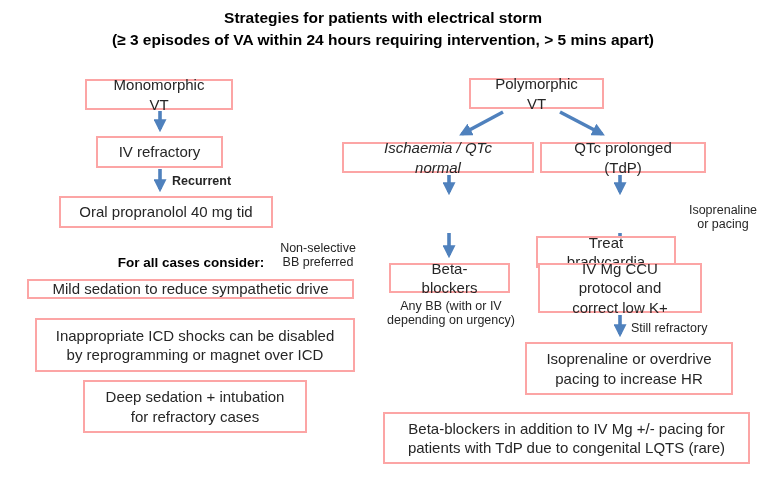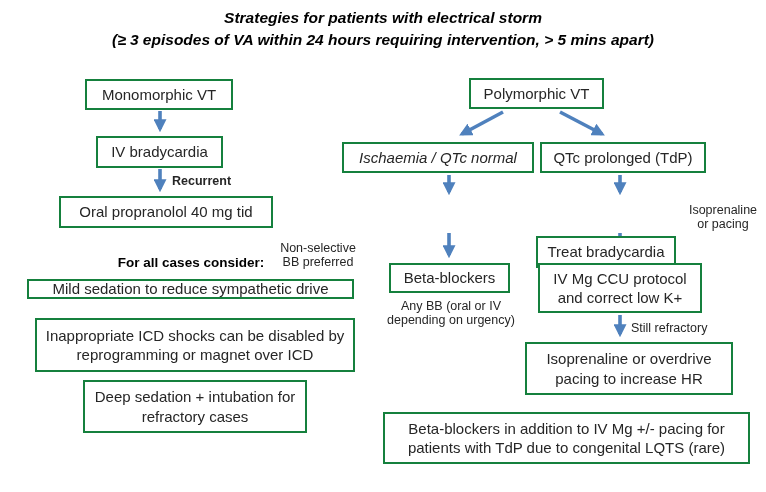--- a/index.html
+++ b/index.html
@@ -13,37 +13,36 @@
     overflow: hidden;
   }
   .title {
     position: absolute;
     left: 0; right: 0;
     text-align: center;
     font-weight: bold;
     color: #000000;
     font-size: 15.5px;
     line-height: 1.4;
-    font-style: italic;
   }
   .title-line1 { top: 7px; }
   .title-line2 { top: 29px; }
   .node {
     position: absolute;
     box-sizing: border-box;
-    border: 2px solid #15803d;
+    border: 2px solid #fca5a5;
     background: #ffffff;
     display: flex;
     align-items: center;
     justify-content: center;
     text-align: center;
     font-size: 15px;
     line-height: 1.3;
     color: #262626;
-    padding: 1px 4px;
+    padding: 1px 16px;
   }
   .note {
     position: absolute;
     font-size: 12.5px;
     line-height: 1.15;
     color: #262626;
     text-align: center;
   }
   .note-left { text-align: left; }
   .heading {
@@ -103,35 +102,35 @@
       <line x1="560" y1="112" x2="602" y2="134" marker-end="url(#ah)"></line>
       <line x1="449" y1="175" x2="449" y2="192" marker-end="url(#ah)"></line>
       <line x1="620" y1="175" x2="620" y2="192" marker-end="url(#ah)"></line>
       <line x1="449" y1="233" x2="449" y2="255" marker-end="url(#ah)"></line>
       <line x1="620" y1="233" x2="620" y2="255" marker-end="url(#ah)"></line>
       <line x1="620" y1="315" x2="620" y2="334" marker-end="url(#ah)"></line>
     </g>
   </svg>
 
   <div class="node" id="n-mono">Monomorphic VT</div>
-  <div class="node" id="n-amio">IV bradycardia</div>
+  <div class="node" id="n-amio">IV refractory</div>
   <div class="note note-left" id="l-recurrent">Recurrent</div>
   <div class="node" id="n-prop">Oral propranolol 40 mg tid</div>
   <div class="note" id="l-bbnote">Non-selective BB preferred</div>
 
   <div class="heading" id="l-forall">For all cases consider:</div>
   <div class="node" id="n-mild">Mild sedation to reduce sympathetic drive</div>
   <div class="node" id="n-icd">Inappropriate ICD shocks can be disabled by reprogramming or magnet over ICD</div>
   <div class="node" id="n-deep">Deep sedation + intubation for refractory cases</div>
 
   <div class="node" id="n-poly">Polymorphic VT</div>
   <div class="node" id="n-isch">Ischaemia / QTc normal</div>
   <div class="node" id="n-qtcp">QTc prolonged (TdP)</div>
   <div class="node" id="n-tbrady">Treat bradycardia</div>
   <div class="note" id="l-isopacing">Isoprenaline or pacing</div>
   <div class="node" id="n-bb">Beta-blockers</div>
-  <div class="note" id="l-anybb">Any BB (oral or IV depending on urgency)</div>
+  <div class="note" id="l-anybb">Any BB (with or IV depending on urgency)</div>
   <div class="node" id="n-ivmg">IV Mg CCU protocol and correct low K+</div>
   <div class="note note-left" id="l-stillref">Still refractory</div>
   <div class="node" id="n-iso">Isoprenaline or overdrive pacing to increase HR</div>
   <div class="node" id="n-wide">Beta-blockers in addition to IV Mg +/- pacing for patients with TdP due to congenital LQTS (rare)</div>
 
 </div>
 
 </body></html>

